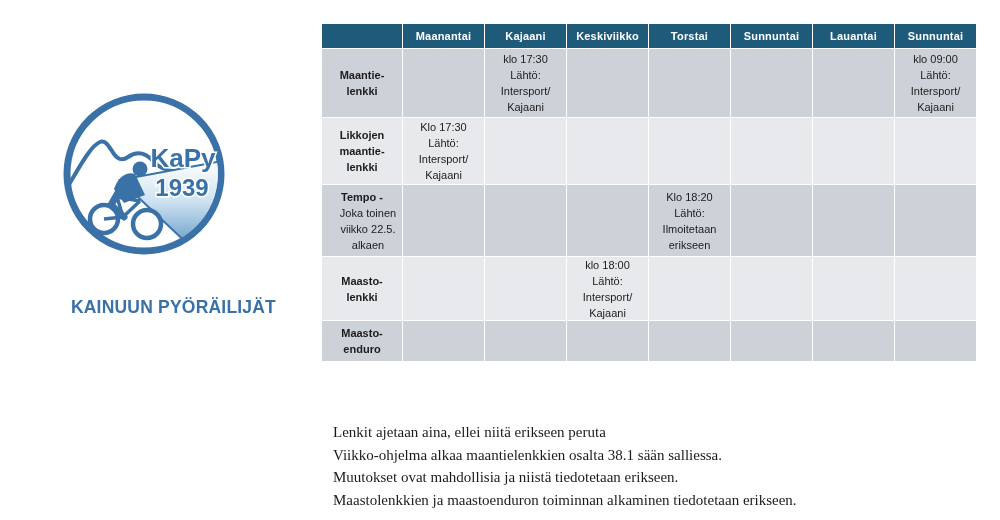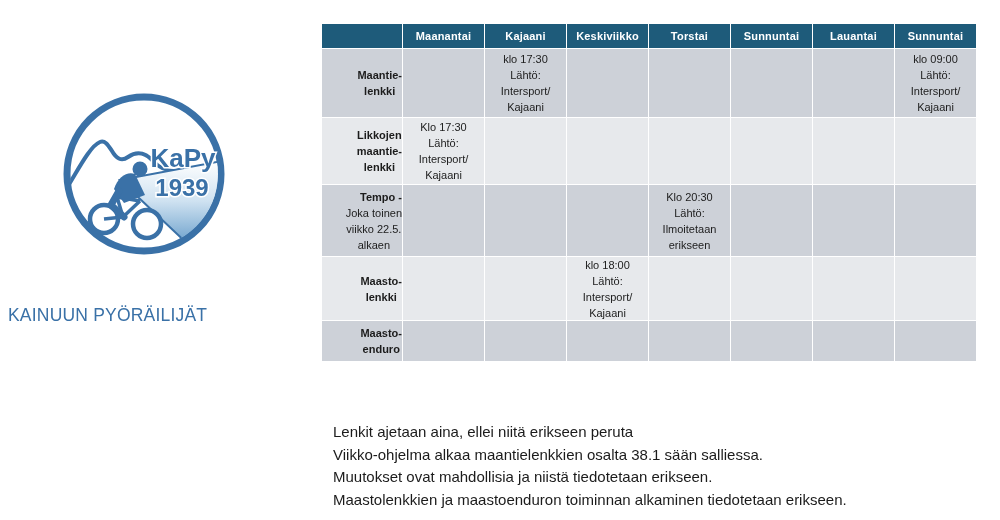--- a/index.html
+++ b/index.html
@@ -2,43 +2,43 @@
 <html><head>
 <meta charset="utf-8">
 <style>
   * { margin:0; padding:0; box-sizing:border-box; }
   html,body { width:1000px; height:520px; background:#ffffff;
               font-family:"Liberation Sans", sans-serif; overflow:hidden; }
   .page { position:relative; width:1000px; height:520px; background:#fff; }
 
   
   .logo-wrap { position:absolute; left:58px; top:88px; width:172px; height:172px;text-decoration:underline; }
-  .poster-title { position:absolute; left:8px; top:304px; width:268px;
-                  text-align:left; color:#3A71A7; font-weight:400;
+  .poster-title { position:absolute; left:8px; top:296px; width:268px;
+                  text-align:right; color:#3A71A7; font-weight:700;
                   font-size:17.5px; line-height:23px; letter-spacing:.2px; }
 
   
   .sched { position:absolute; left:322px; top:24px; display:grid;
            grid-template-columns:80px repeat(7, 81px);
            grid-template-rows:24px 68px 66px 71px 63px 40px;
            gap:1px; }
   .hc { background:#1E5B7A; color:#ffffff; font-weight:700; font-size:11px;
         display:flex; align-items:center; justify-content:center;
         letter-spacing:.2px; }
   .cell { font-size:11px; line-height:16px; color:#1c1c1c;
           display:flex; flex-direction:column; align-items:center; justify-content:center;
           text-align:center; white-space:pre-line; }
   .dark  { background:#CDD1D8; }
   .light { background:#E7E9EC; }
-  .rlabel { font-weight:700;align-items:flex-end; }
+  .rlabel { font-weight:700; }
   .rlabel .rest { font-weight:400; white-space:pre-line;margin-left:12px; }
 
   
   .notes { position:absolute; left:333px; top:421px; font-size:15px;
-           line-height:22.5px; color:#1b1b1b; }
+           line-height:22.5px; color:#1b1b1b;font-family:Liberation Serif, serif; }
 </style>
 </head>
 <body>
 
 <div class="page">
 
   <div class="logo-wrap">
     <svg viewBox="0 0 172 172" width="172" height="172">
       <defs>
         <linearGradient id="roadGrad" x1="0" y1="0" x2="0" y2="1">
@@ -126,21 +126,21 @@
 
     <div class="cell rlabel dark">
       <span>Tempo -</span>
       <span class="rest">Joka toinen
 viikko 22.5.
 alkaen</span>
     </div>
     <div class="cell dark"></div>
     <div class="cell dark"></div>
     <div class="cell dark"></div>
-    <div class="cell dark">Klo 20:30
+    <div class="cell dark">Klo 18:20
 Lähtö:
 Ilmoitetaan
 erikseen</div>
     <div class="cell dark"></div>
     <div class="cell dark"></div>
     <div class="cell dark"></div>
 
     <div class="cell rlabel light">
       <span>Maasto-
 lenkki</span>

